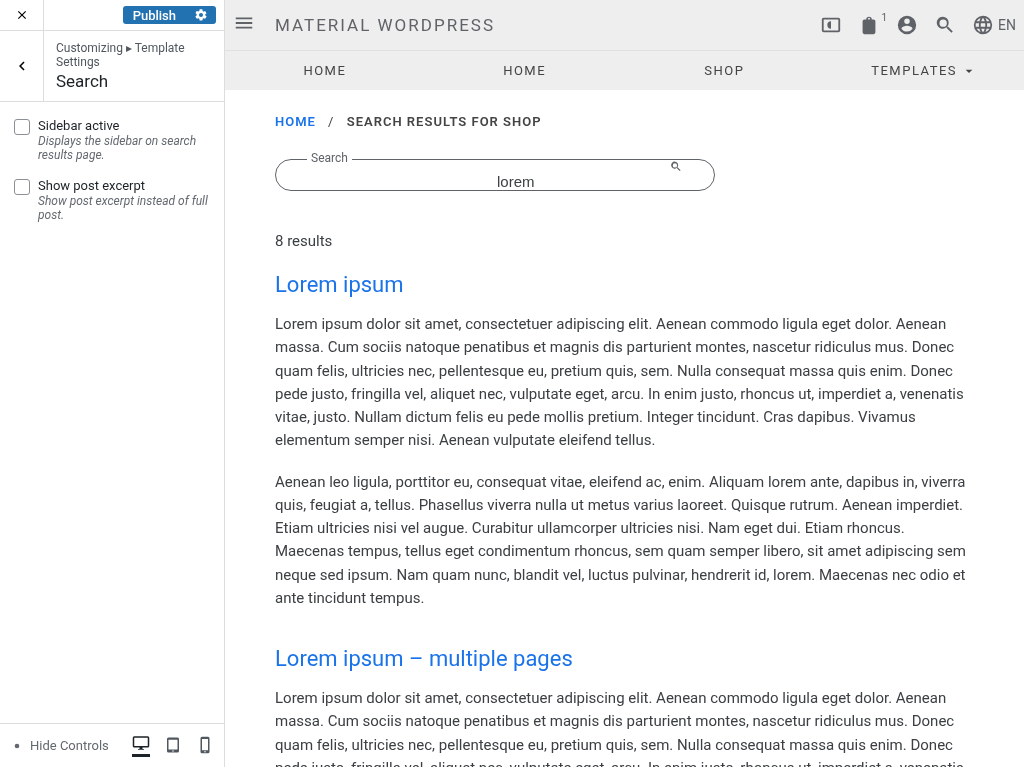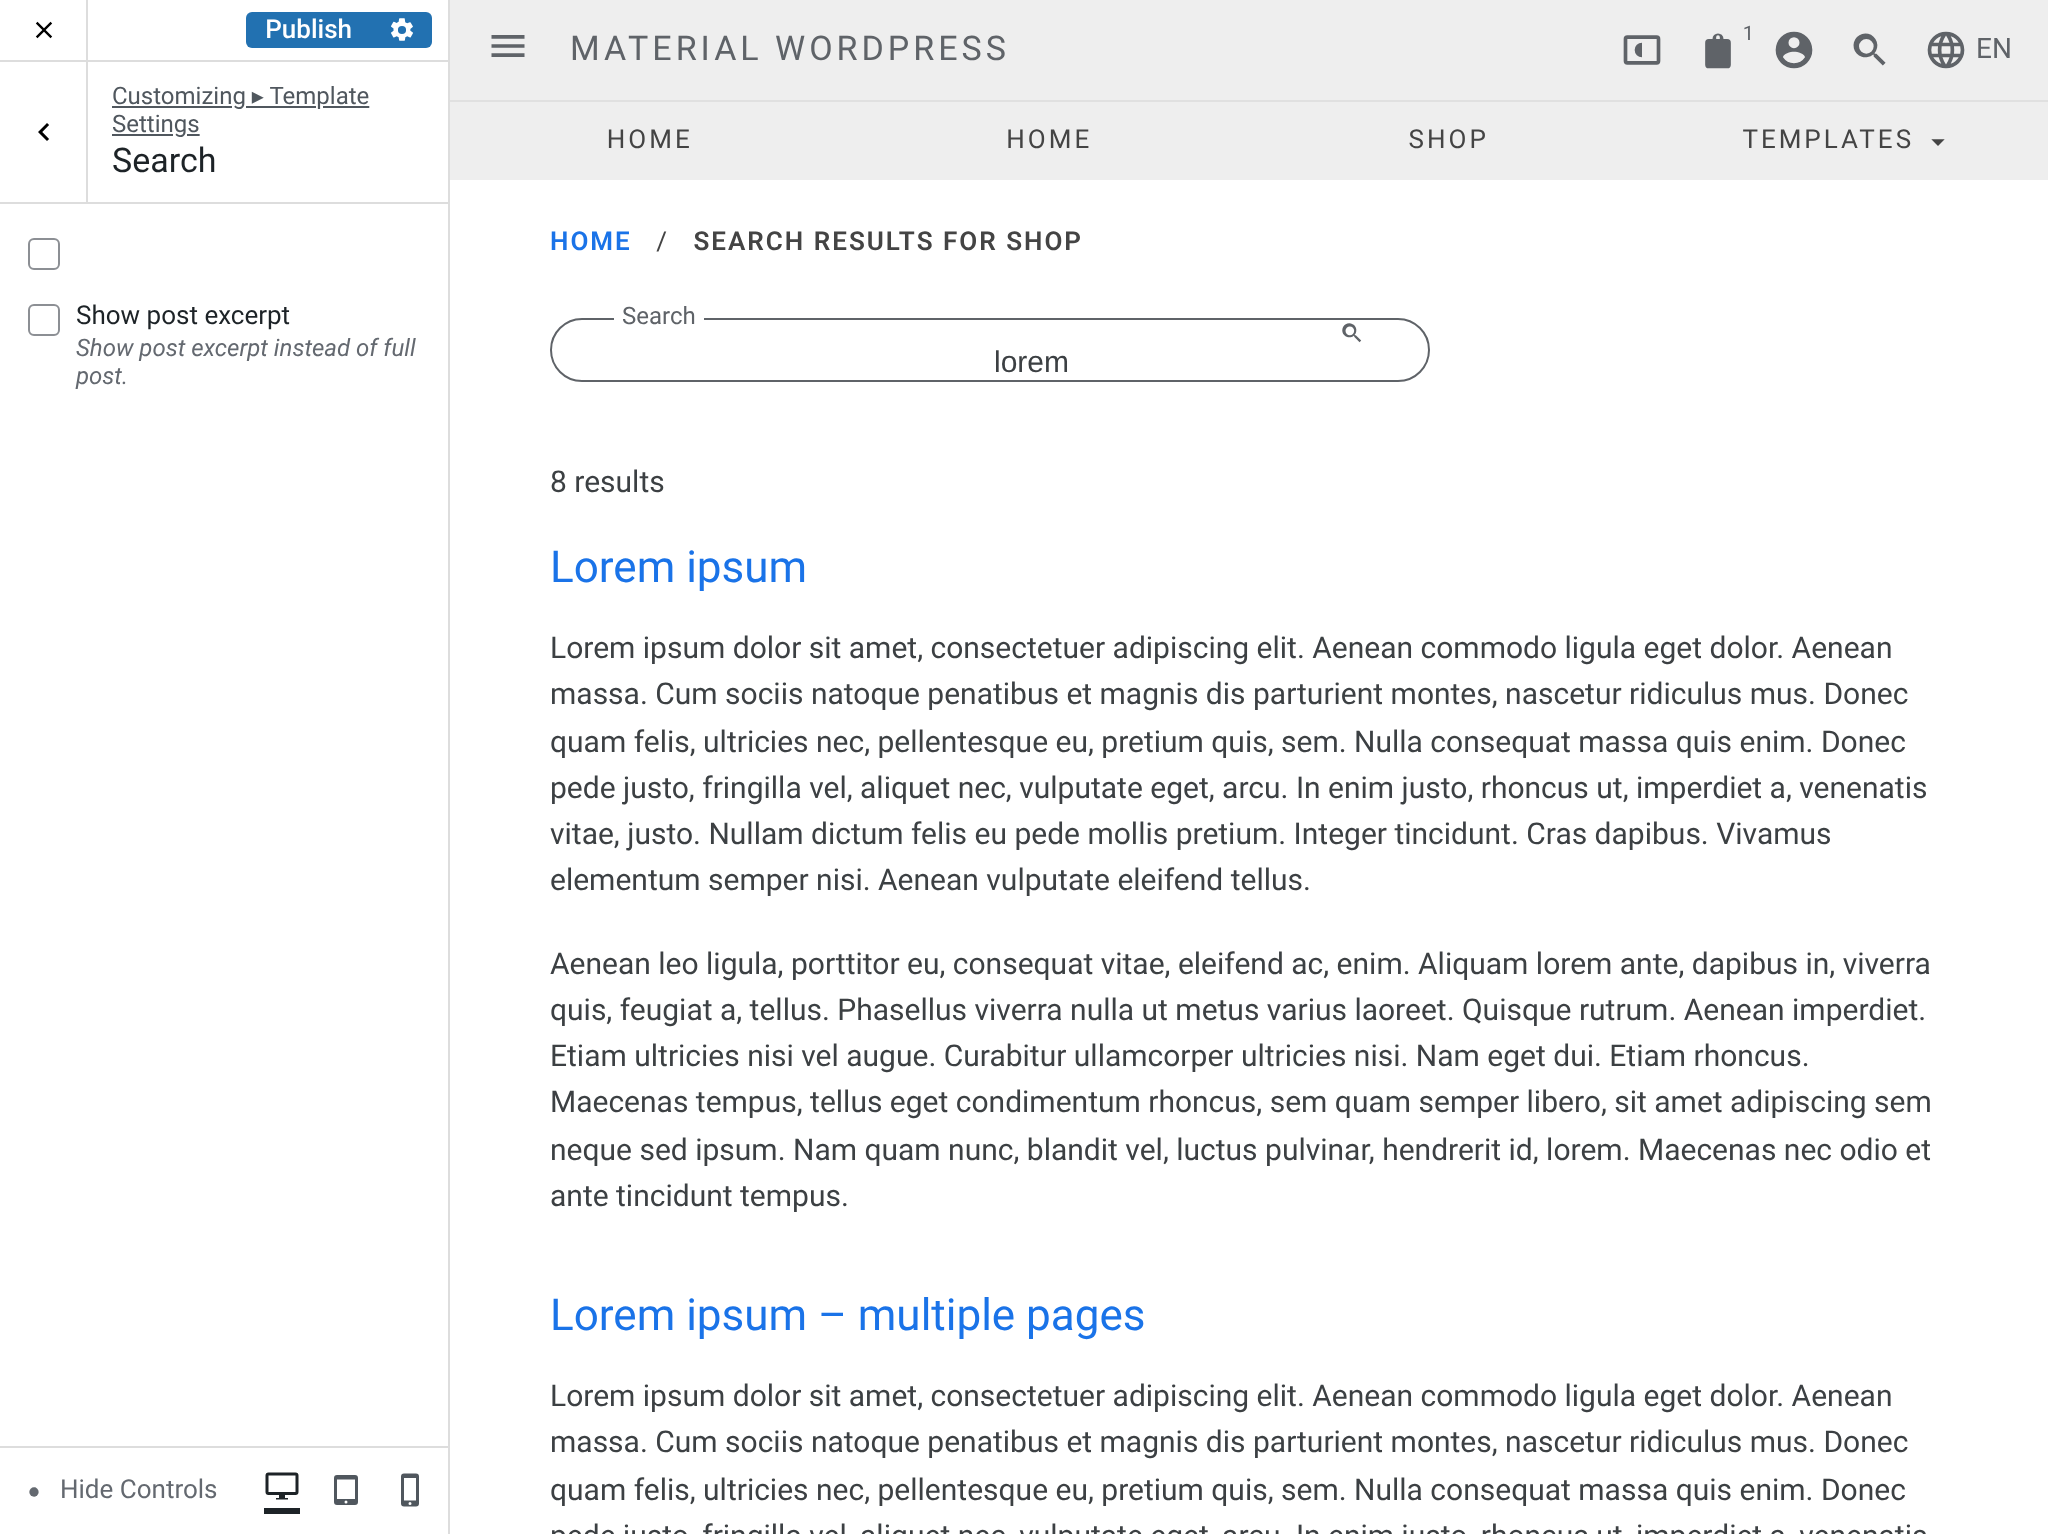--- a/index.html
+++ b/index.html
@@ -10,39 +10,39 @@
 .cust-close svg { width: 14px; height: 14px; }
 .cust-header-spacer { flex: 1; }
 .cust-publish { display: flex; align-items: center; margin: 6px 8px 6px 0; background: #2271b1; color: #fff; border-radius: 3px; font-size: 13px; overflow: hidden; }
 .cust-publish-btn { padding: 6px 10px; cursor: pointer; font-weight: 500; }
 .cust-publish-gear { padding: 6px 8px; cursor: pointer; display: flex; align-items: center; }
 .cust-publish-gear svg { width: 14px; height: 14px; fill: #fff; }
 .cust-section-head { display: flex; border-bottom: 1px solid #ddd; }
 .cust-back { width: 44px; display: flex; align-items: center; justify-content: center; border-right: 1px solid #ddd; cursor: pointer; }
 .cust-back svg { width: 18px; height: 18px; }
 .cust-titles { padding: 10px 12px; flex: 1; }
-.cust-breadcrumb { font-size: 12px; color: #50575e; text-decoration: underline; }
+.cust-breadcrumb { font-size: 12px; color: #50575e; }
 .cust-title { font-size: 17px; color: #1d2327; margin-top: 2px; font-weight: 400; }
 .cust-body { flex: 1; padding: 10px 0; }
 .cust-option { display: flex; align-items: flex-start; padding: 6px 14px 10px 14px; }
 .cust-checkbox { width: 16px; height: 16px; border: 1px solid #8c8f94; border-radius: 3px; margin-right: 8px; margin-top: 1px; cursor: pointer; flex-shrink: 0; }
 .cust-option-text { flex: 1; }
 .cust-option-label { font-size: 13px; color: #1d2327; }
 .cust-option-desc { font-size: 12px; color: #646970; font-style: italic; margin-top: 1px; }
 .cust-footer { height: 44px; border-top: 1px solid #ddd; display: flex; align-items: center; padding: 0 10px; }
 .collapse-ctrl { display: flex; align-items: center; color: #646970; font-size: 13px; cursor: pointer; justify-content: space-between; }
 .collapse-ctrl svg { width: 14px; height: 14px; margin-right: 6px; fill: #646970; }
 .device-btns { margin-left: auto; display: flex; gap: 14px; }
 .device-btn { cursor: pointer; display: flex; align-items: center; padding-bottom: 2px; }
 .device-btn.active { border-bottom: 3px solid #1d2327; }
 .device-btn svg { width: 18px; height: 18px; fill: #50575e; }
 .device-btn.active svg { fill: #1d2327; }
 
 .preview { flex: 1; height: 100%; overflow-y: auto; background: #fff; }
-.top-bar { background: #eee; height: 50px; display: flex; align-items: center; padding: 0 18px; }
+.top-bar { background: #eee; height: 50px; display: flex; align-items: center; padding: 0 8px; }
 .hamburger { cursor: pointer; margin-right: 20px; }
 .hamburger svg { width: 22px; height: 22px; fill: #5f6368; }
 .site-title { font-size: 17px; letter-spacing: 2px; color: #5f6368; font-weight: 400; }
 .top-icons { margin-left: auto; display: flex; align-items: center; gap: 16px; }
 .top-icons > div { cursor: pointer; display: flex; align-items: center; }
 .top-icons svg { width: 22px; height: 22px; fill: #5f6368; }
 .bag-wrap { position: relative; }
 .bag-badge { position: absolute; top: -2px; right: -7px; font-size: 10px; color: #5f6368; }
 .lang-btn { display: flex; align-items: center; gap: 4px; font-size: 14px; color: #5f6368; }
 .nav-bar { background: #eee; height: 40px; display: flex; align-items: center; border-top: 1px solid #e0e0e0; }
@@ -91,20 +91,24 @@
         </svg>
     </div>
     <div class="cust-titles">
       <div class="cust-breadcrumb">Customizing ▸ Template Settings</div>
       <div class="cust-title">Search</div>
     </div>
   </div>
   <div class="cust-body">
     <div class="cust-option">
       <div class="cust-checkbox"></div>
+      <div class="cust-option-text">
+        <div class="cust-option-label">Sidebar active</div>
+        <div class="cust-option-desc">Displays the sidebar on search results page.</div>
+      </div>
     </div>
     <div class="cust-option">
       <div class="cust-checkbox"></div>
       <div class="cust-option-text">
         <div class="cust-option-label">Show post excerpt</div>
         <div class="cust-option-desc">Show post excerpt instead of full post.</div>
       </div>
     </div>
   </div>
   <div class="cust-footer">

